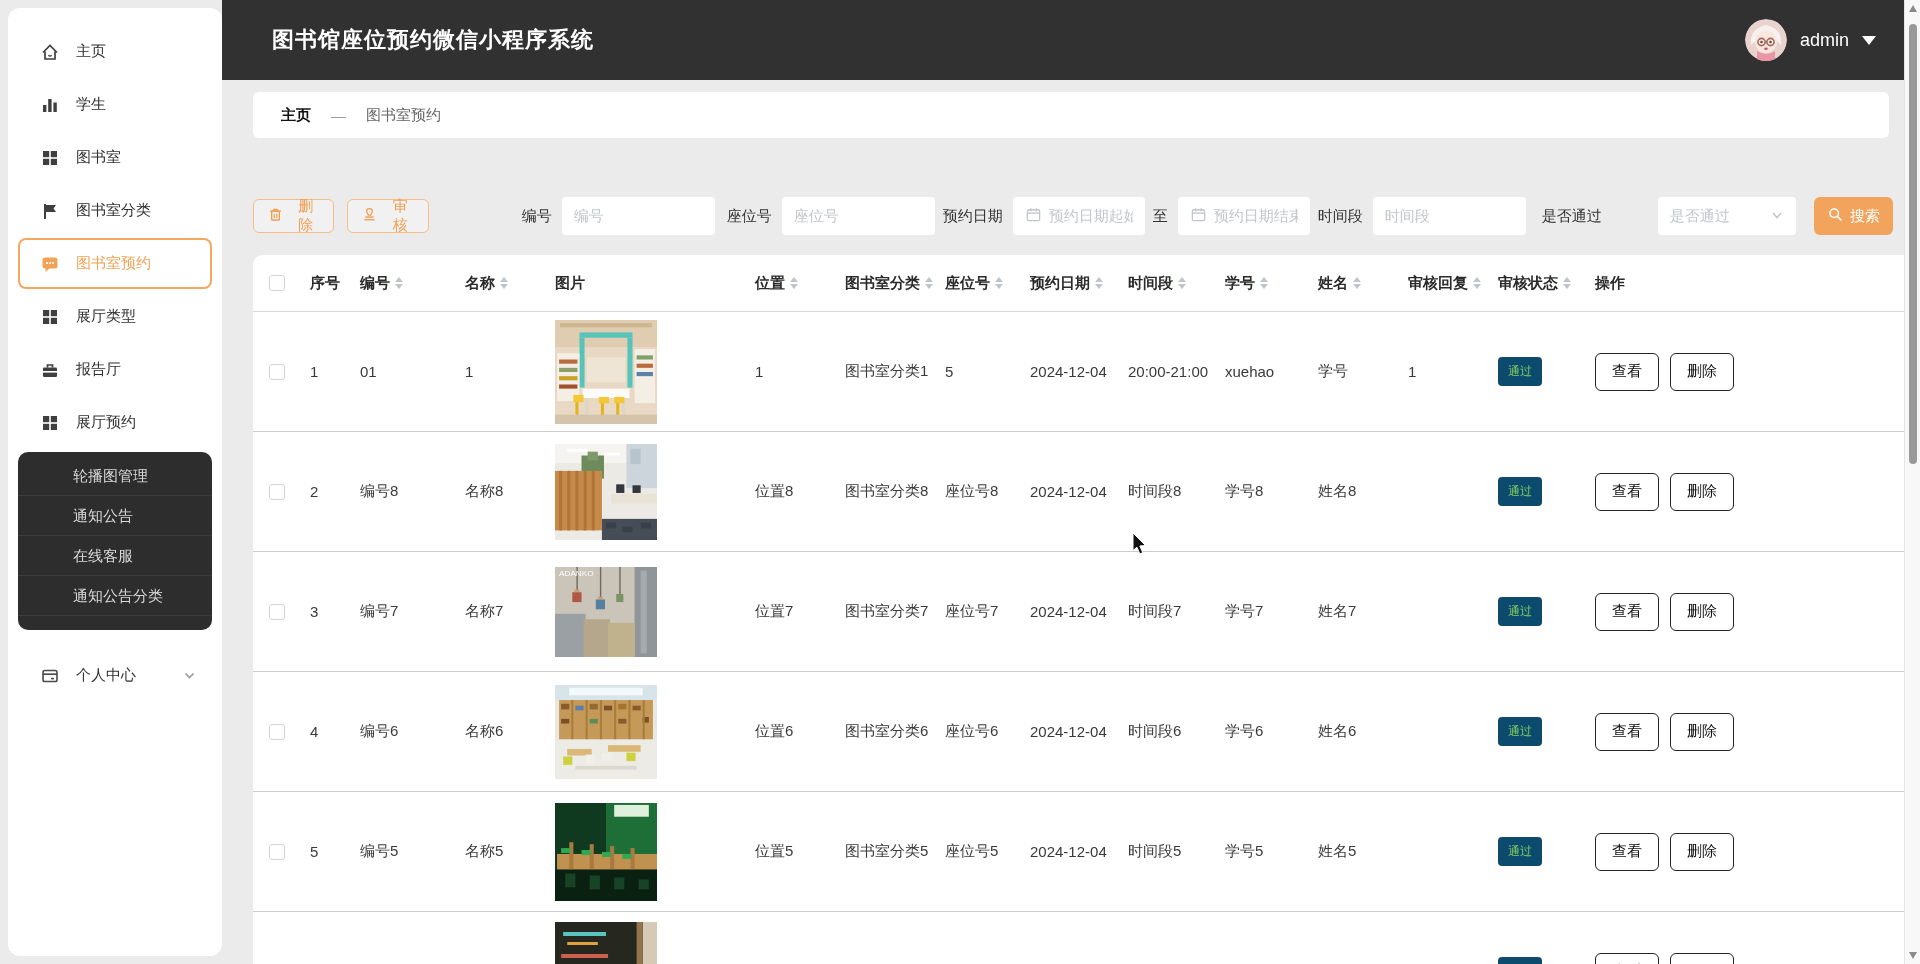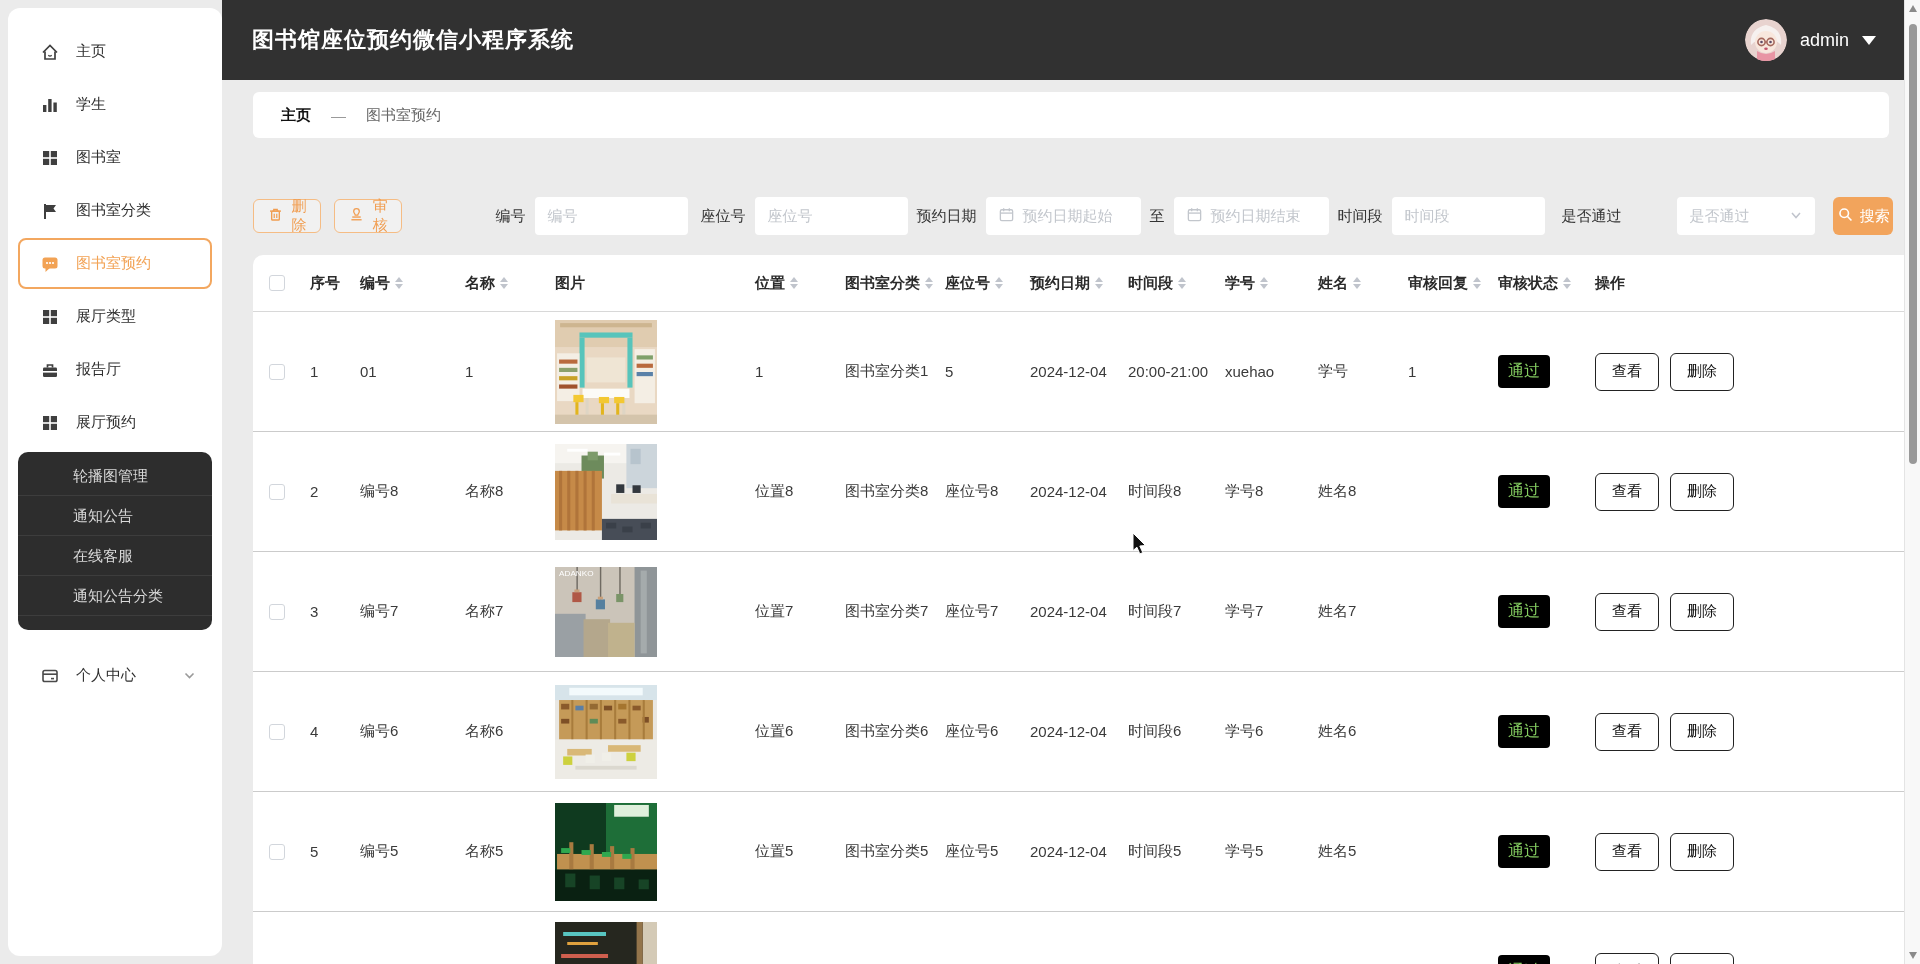--- a/index.html
+++ b/index.html
@@ -16,21 +16,21 @@
   .side-item.active { border-color:#f3a75f; color:#f2a254; }
   .side-item .chev { margin-left:auto; margin-right:14px; display:inline-flex; }
   .submenu { margin:4px 10px 0 10px; background:#2d2d2d; border-radius:10px; padding:4px 0 14px 0; }
   .submenu .sub-item { height:40px; line-height:40px; padding-left:55px; font-size:15px;
                        color:#d9d9d9; border-bottom:1px solid #3d3d3d; cursor:pointer; }
   .side-gap { height:18px; }
 
   
   .topbar { position:absolute; left:222px; top:0; right:16px; height:80px;
             background:#313131; display:flex; align-items:center; }
-  .app-title { margin-left:30px; font-size:22px; font-weight:bold; color:#fff; letter-spacing:1px; }
+  .app-title { margin-left:50px; font-size:22px; font-weight:bold; color:#fff; letter-spacing:1px; }
   .userbox { margin-left:auto; margin-right:28px; display:flex; align-items:center; gap:13px;
              color:#fff; font-size:18px; cursor:pointer; }
   .avatar { width:42px; height:42px; border-radius:50%; overflow:hidden; display:inline-flex; }
   .caret-down { width:0; height:0; border-left:7px solid transparent; border-right:7px solid transparent;
                 border-top:9px solid #fff; }
 
   
   .breadcrumb { position:absolute; left:253px; top:92px; width:1636px; height:46px;
                 background:#fff; border-radius:6px; display:flex; align-items:center;
                 gap:20px; padding-left:28px; font-size:15px; }
@@ -45,21 +45,21 @@
                  background:rgba(255,255,255,0.3); color:#f19d50; font-size:15px;
                  display:inline-flex; align-items:center; gap:7px; margin-right:13px; cursor:pointer;
                  font-family:inherit; }
   .filters { display:flex; align-items:center; }
   .fgroup { display:flex; align-items:center; }
   .flabel { font-size:15px; color:#333; margin-right:10px; white-space:nowrap; }
   .fctrl { height:38px; background:#fff; border-radius:4px; display:flex; align-items:center;
            padding:0 12px; font-size:15px; color:#c2c6cc; cursor:text; }
   .fctrl .ph { white-space:nowrap; overflow:hidden; }
   .fi-text { width:153px; }
-  .fi-date { width:155px; gap:7px; }
+  .fi-date { width:132px; gap:7px; }
   .fi-select { width:138px; justify-content:space-between; cursor:pointer; }
   .btn-search { margin-left:18px; height:38px; width:80px; background:#f2a45c; border:none;
                 border-radius:6px; color:#fff; font-size:15px; display:inline-flex;
                 align-items:center; justify-content:center; gap:6px; cursor:pointer; font-family:inherit; }
 
   
   .panel { position:absolute; left:253px; top:255px; width:1672px; height:709px;
            background:#fff; border-radius:10px 10px 0 0; overflow:hidden; }
   .thead, .trow { display:grid;
     grid-template-columns:47px 50px 105px 90px 200px 90px 100px 85px 98px 97px 93px 90px 90px 97px 1fr;
@@ -69,21 +69,21 @@
   .cell { padding-left:10px; display:flex; align-items:center; min-width:0; }
   .cell.center { justify-content:center; padding-left:0; }
   .cb { width:16px; height:16px; border:1px solid #d2d6dc; border-radius:3px; background:#fff;
         display:inline-block; cursor:pointer; }
   .sort { display:inline-flex; flex-direction:column; margin-left:5px; gap:2px; }
   .sort i { display:block; width:0; height:0; border-left:4px solid transparent; border-right:4px solid transparent; }
   .sort .up { border-bottom:5px solid #c0c4cc; }
   .sort .dn { border-top:5px solid #c0c4cc; }
   .thumb { display:inline-flex; cursor:pointer; }
   .thumb svg { display:block; }
-  .badge { display:inline-block; background:#000000; color:#85ce61; font-size:16px;
+  .badge { display:inline-block; background:#0c4a6e; color:#85ce61; font-size:12px;
            padding:6px 10px; border-radius:4px; white-space:nowrap; }
   .btn-action { height:38px; padding:0 16px; background:#fff; border:1px solid #222;
                 border-radius:6px; font-size:15px; color:#111; display:inline-flex;
                 align-items:center; margin-right:11px; cursor:pointer; font-family:inherit; }
 
   
   .scrollbar { position:absolute; right:0; top:0; width:16px; height:964px;
                background:#f8f8f8; border-left:1px solid #e4e4e4; }
   .sb-arrow { position:absolute; left:4px; width:0; height:0;
               border-left:4px solid transparent; border-right:4px solid transparent; }

